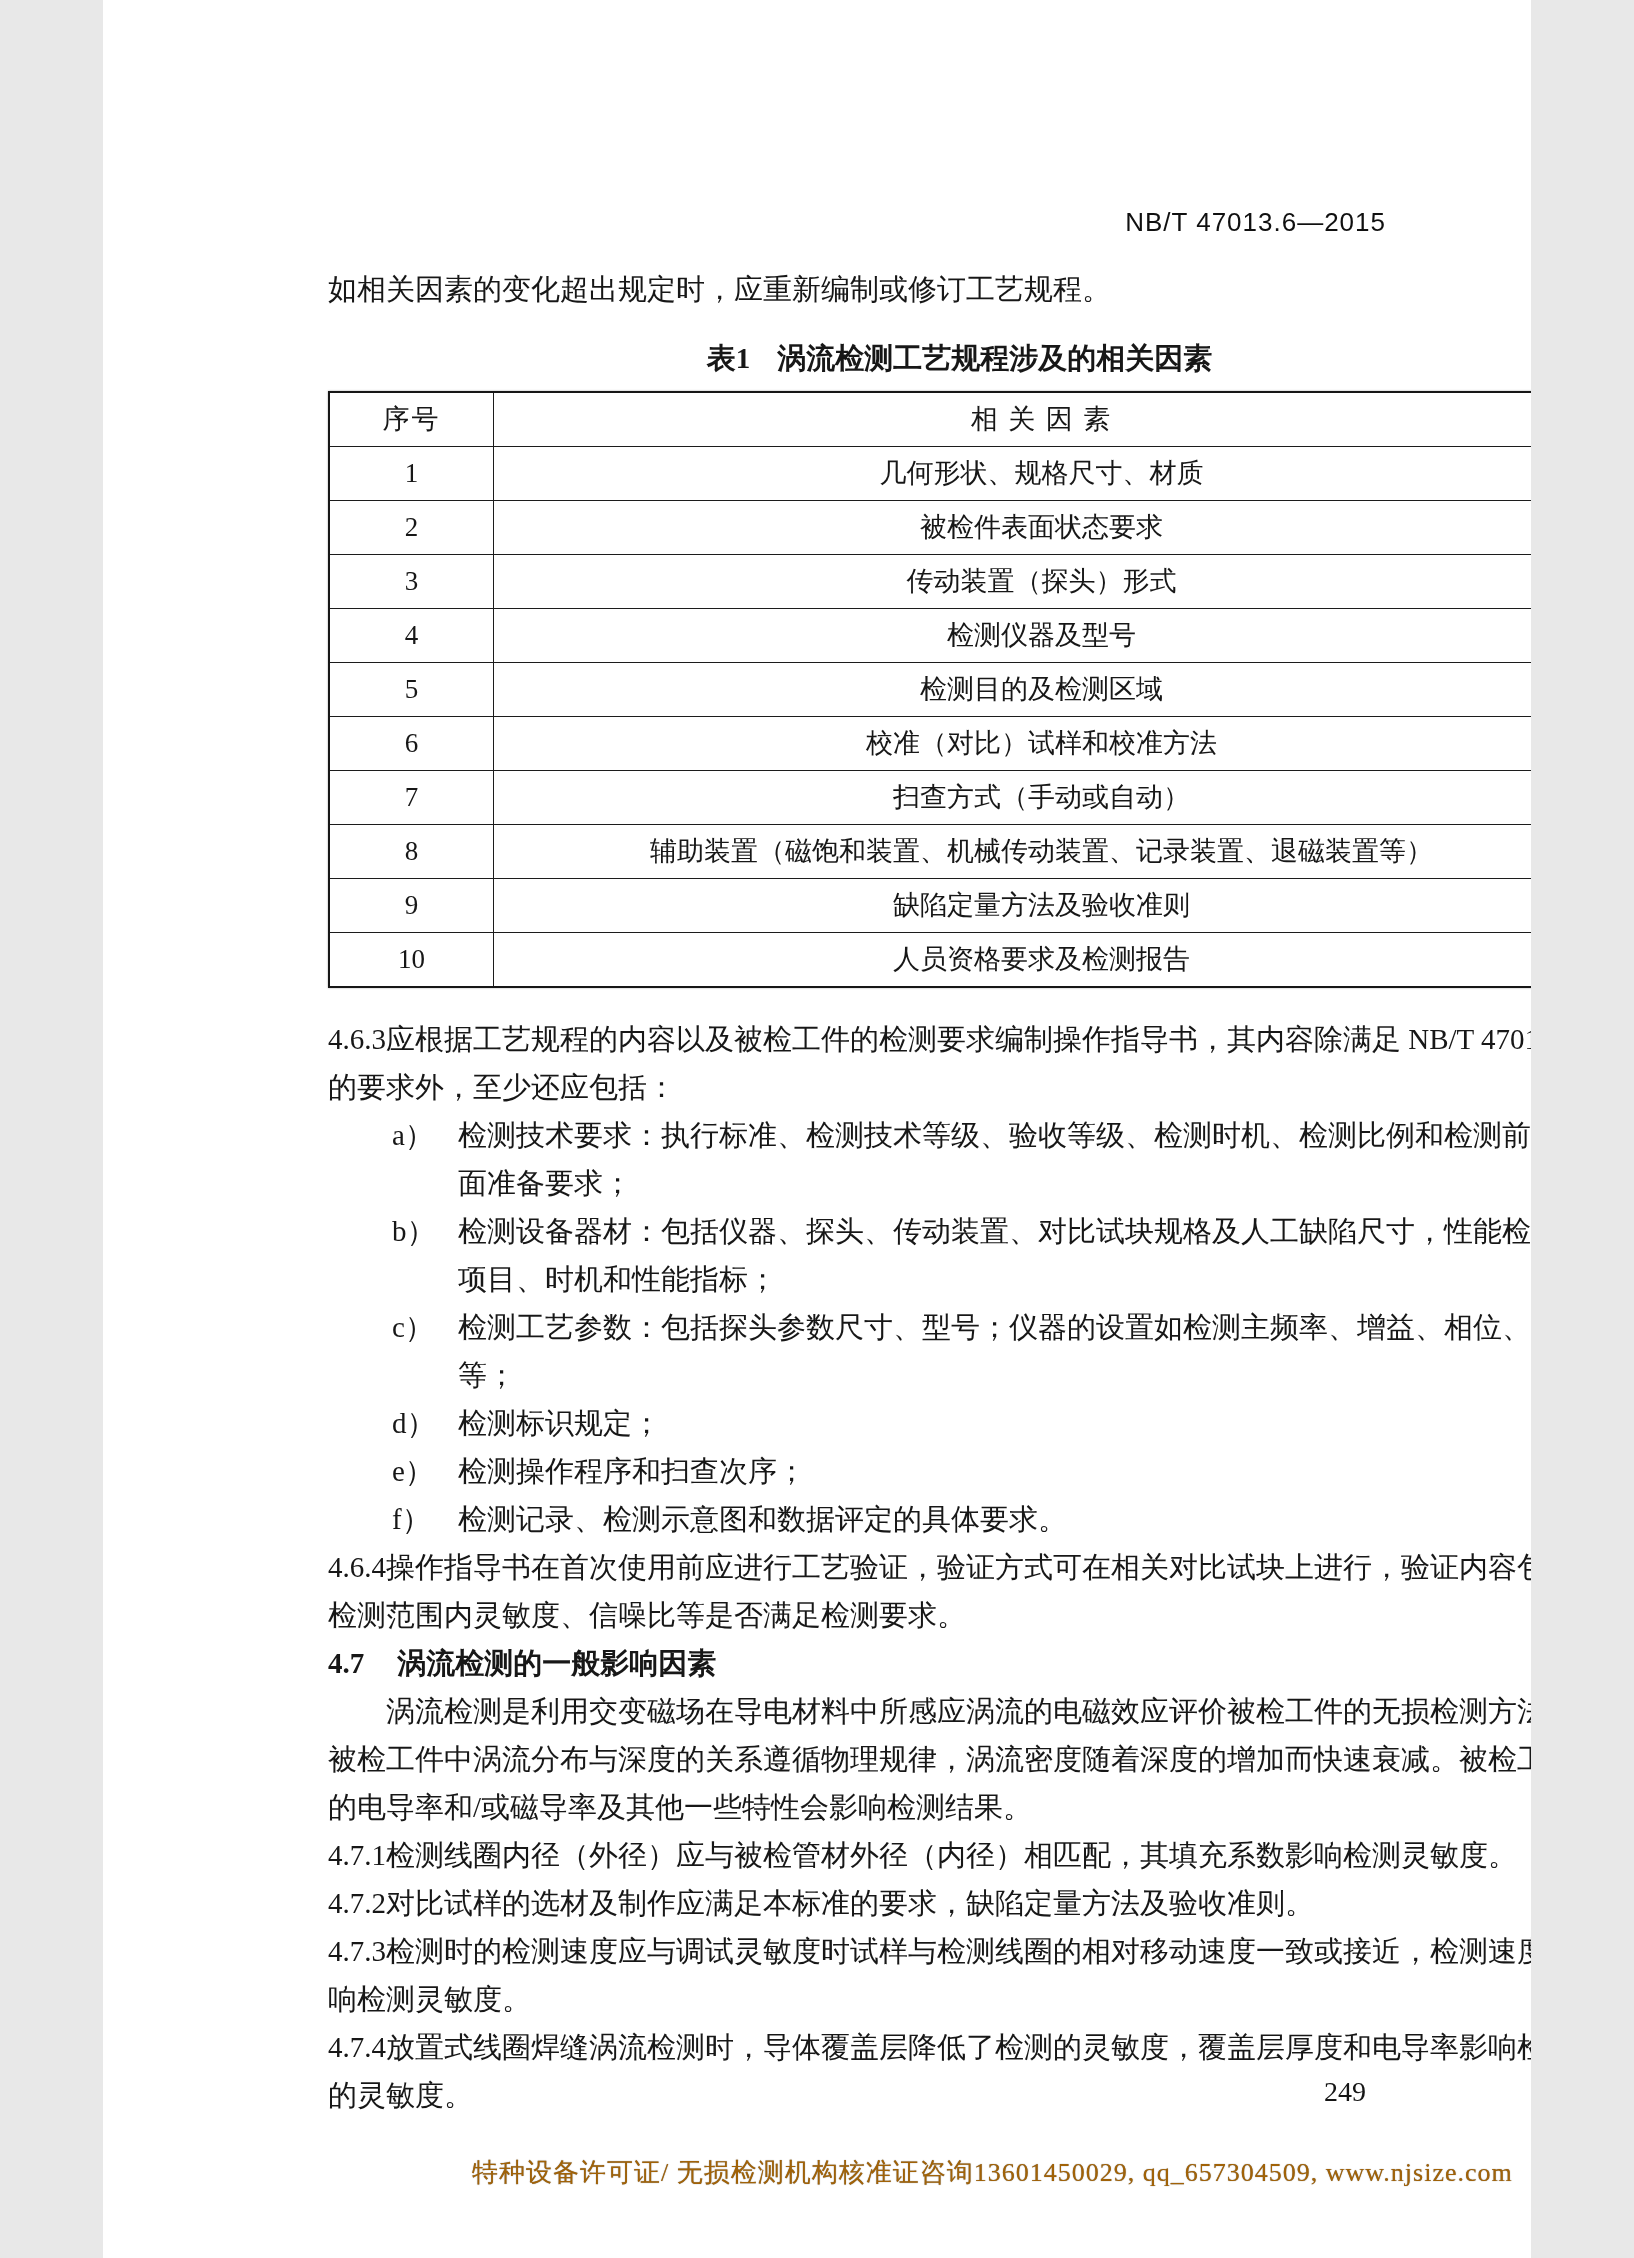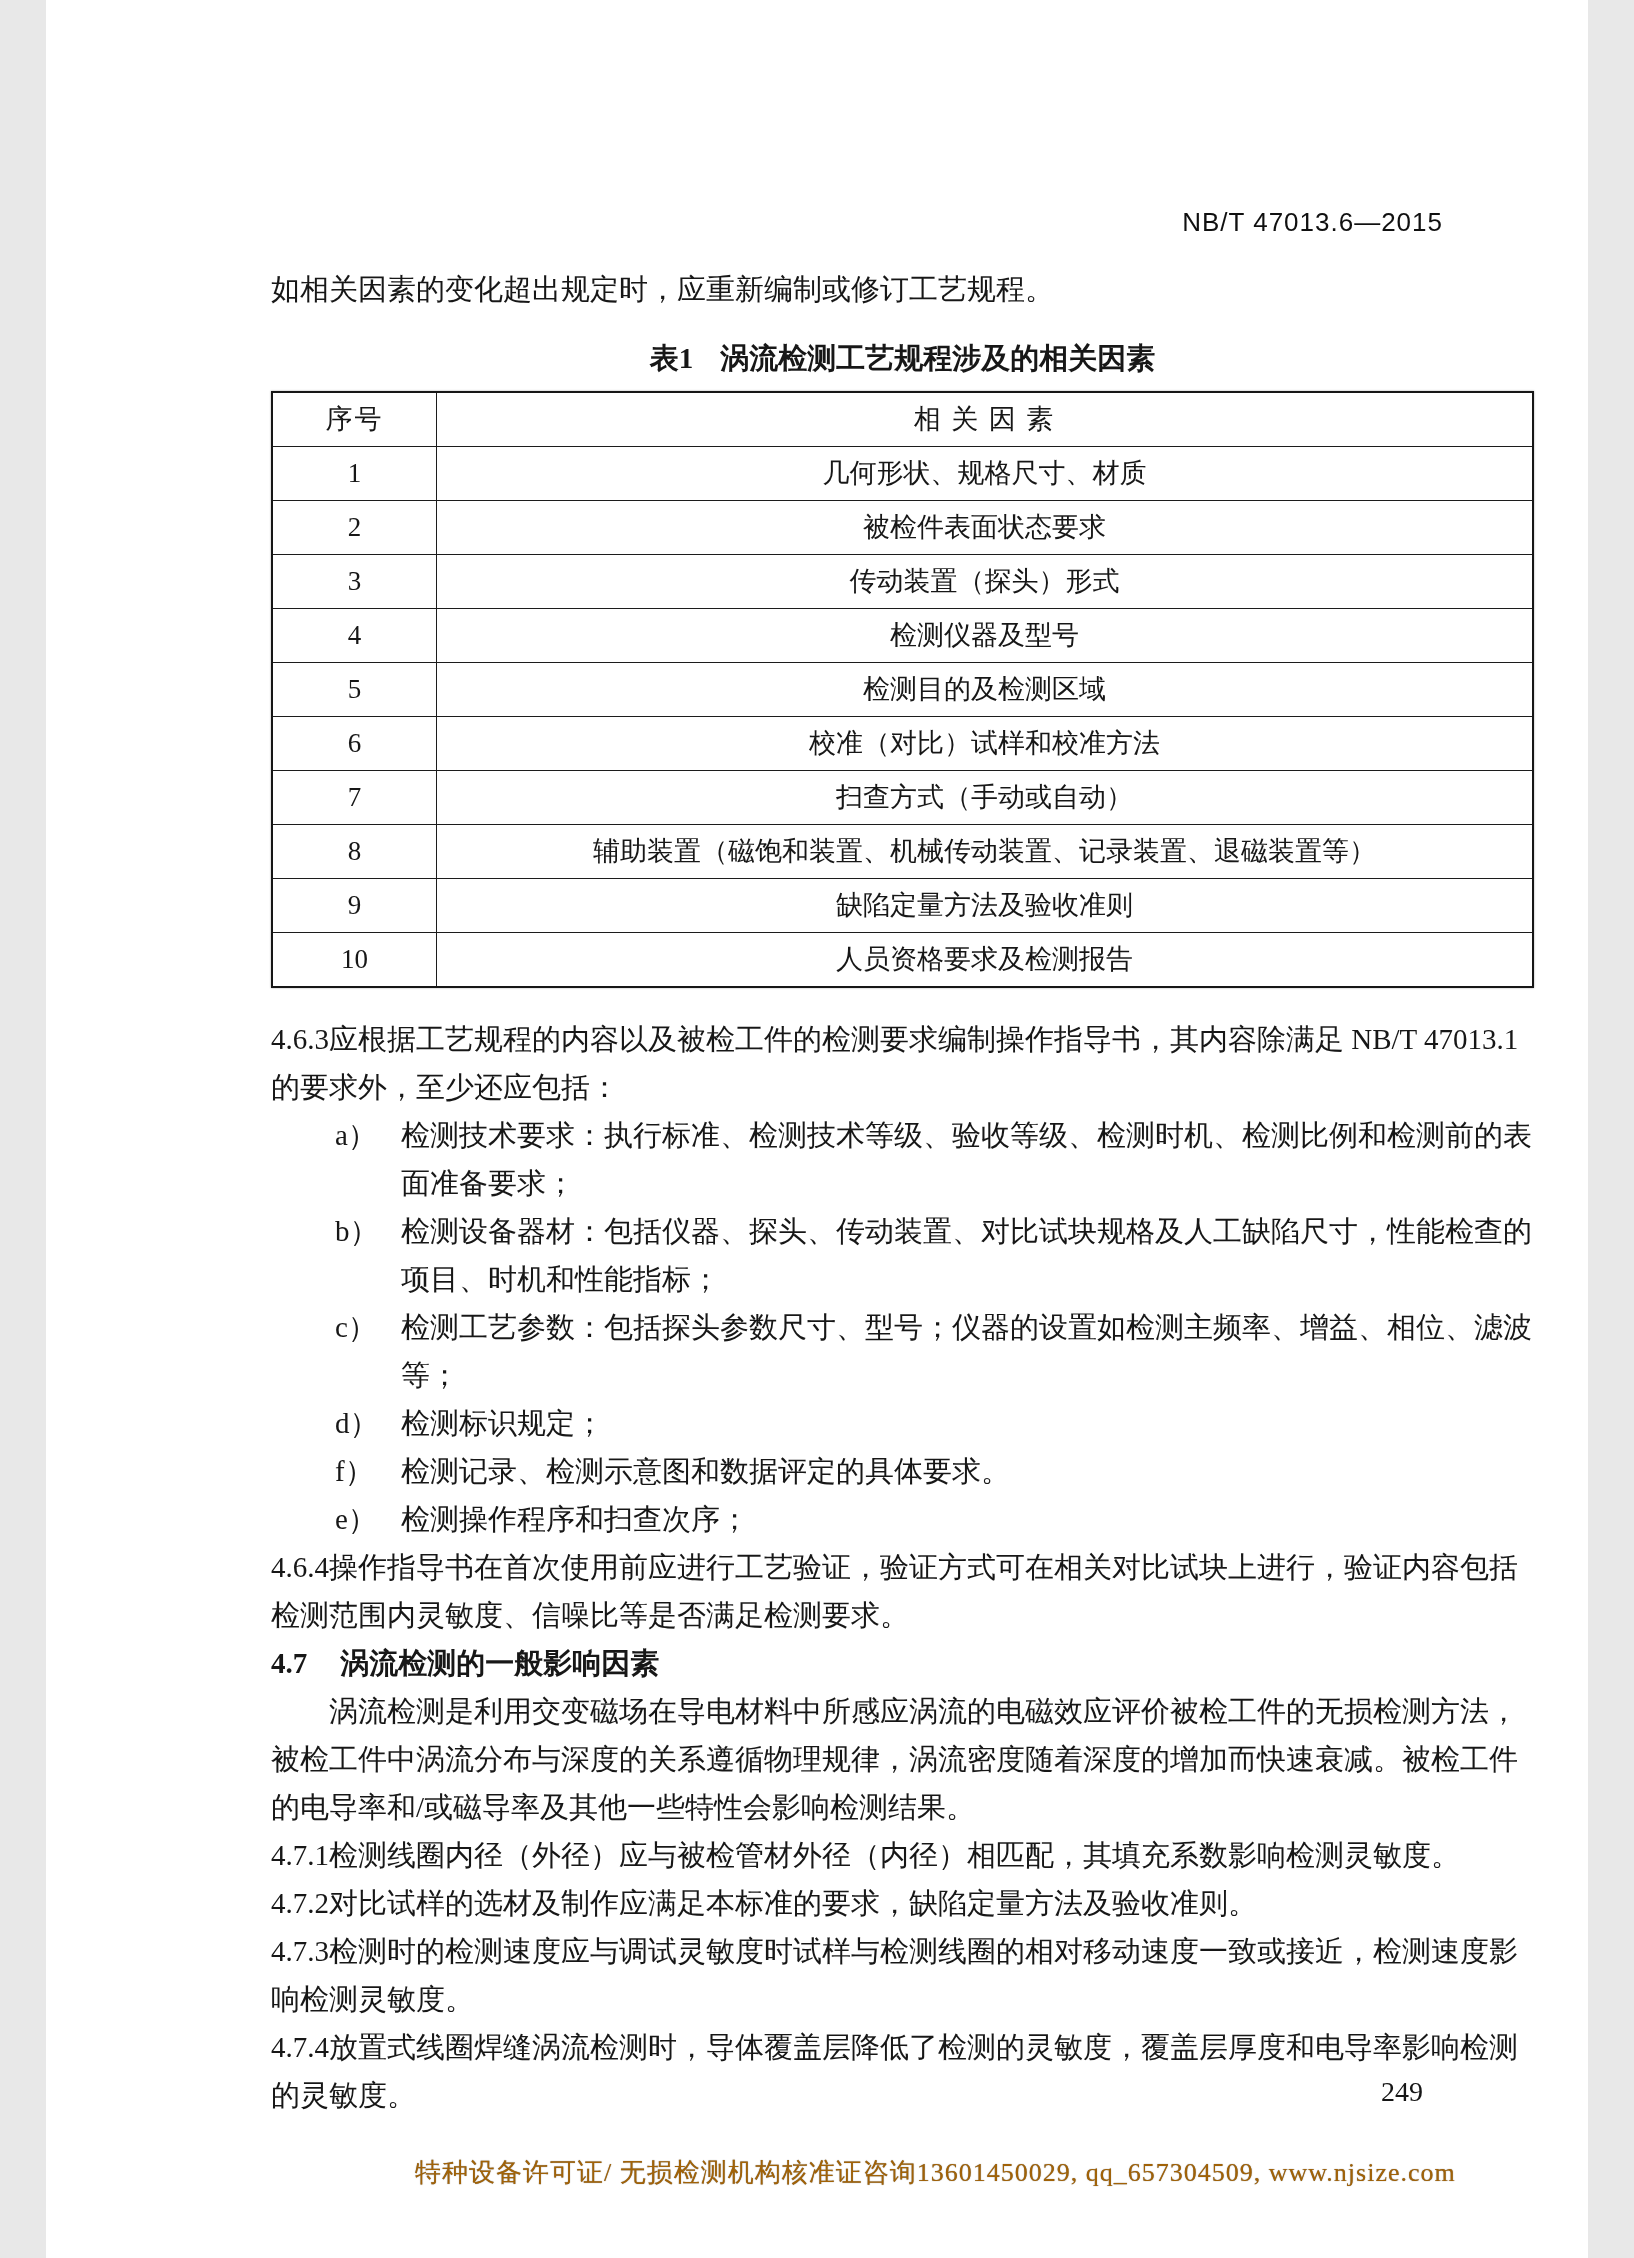--- a/index.html
+++ b/index.html
@@ -1,18 +1,18 @@
 <!DOCTYPE html>
 <html lang="zh"><head>
 <meta charset="utf-8">
 <style>
   html,body{margin:0;padding:0;background:#e8e8e8;}
   .page{
     position:relative;
-    width:1542px;height:2258px;
+    width:1428px;height:2258px;
     margin:0 auto;
     background:#ffffff;
     font-family:"Liberation Serif","DejaVu Serif",serif;
     color:#171717;
     overflow:hidden;
   }
   .doc-number{
     position:absolute;top:207px;right:145px;
     font-size:26px;letter-spacing:1px;color:#101010;
     font-family:"Liberation Sans","DejaVu Sans",sans-serif;
@@ -135,24 +135,24 @@
     <p class="li">
       <span class="li-label">b）</span><span>检测设备器材：包括仪器、探头、传动装置、对比试块规格及人工缺陷尺寸，性能检查的项目、时机和性能指标；</span>
     </p>
     <p class="li">
       <span class="li-label">c）</span><span>检测工艺参数：包括探头参数尺寸、型号；仪器的设置如检测主频率、增益、相位、滤波等；</span>
     </p>
     <p class="li">
       <span class="li-label">d）</span><span>检测标识规定；</span>
     </p>
     <p class="li">
-      <span class="li-label">f）</span><span>检测记录、检测示意图和数据评定的具体要求。</span>
+      <span class="li-label">e）</span><span>检测操作程序和扫查次序；</span>
     </p>
     <p class="li">
-      <span class="li-label">e）</span><span>检测操作程序和扫查次序；</span>
+      <span class="li-label">f）</span><span>检测记录、检测示意图和数据评定的具体要求。</span>
     </p>
 
     <p>
       <span class="cnum">4.6.4</span><span>操作指导书在首次使用前应进行工艺验证，验证方式可在相关对比试块上进行，验证内容包括检测范围内灵敏度、信噪比等是否满足检测要求。</span>
     </p>
 
     <p class="h47">
       <span class="cnum">4.7</span><span>涡流检测的一般影响因素</span>
     </p>
 

